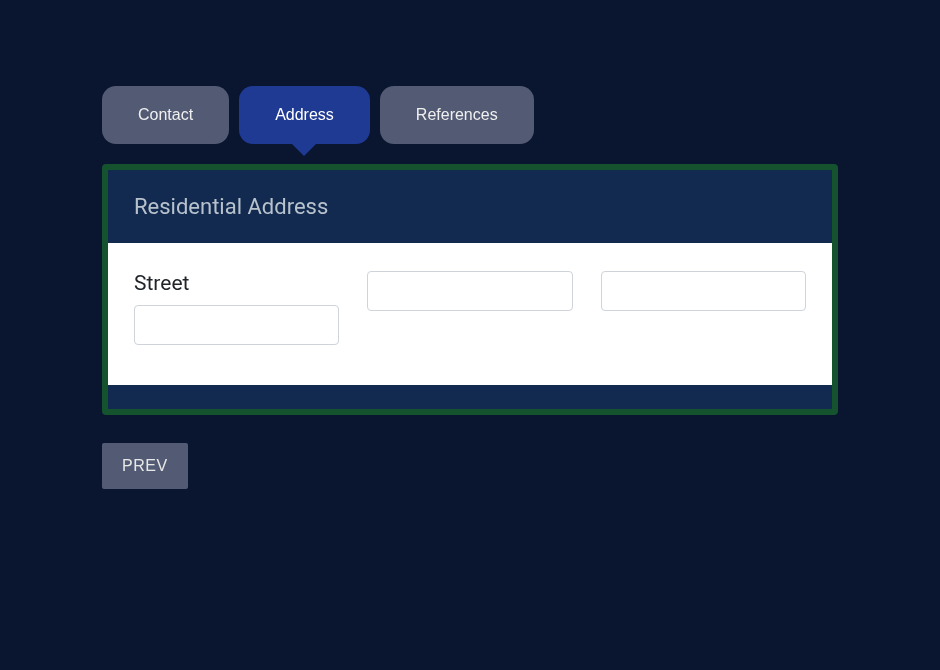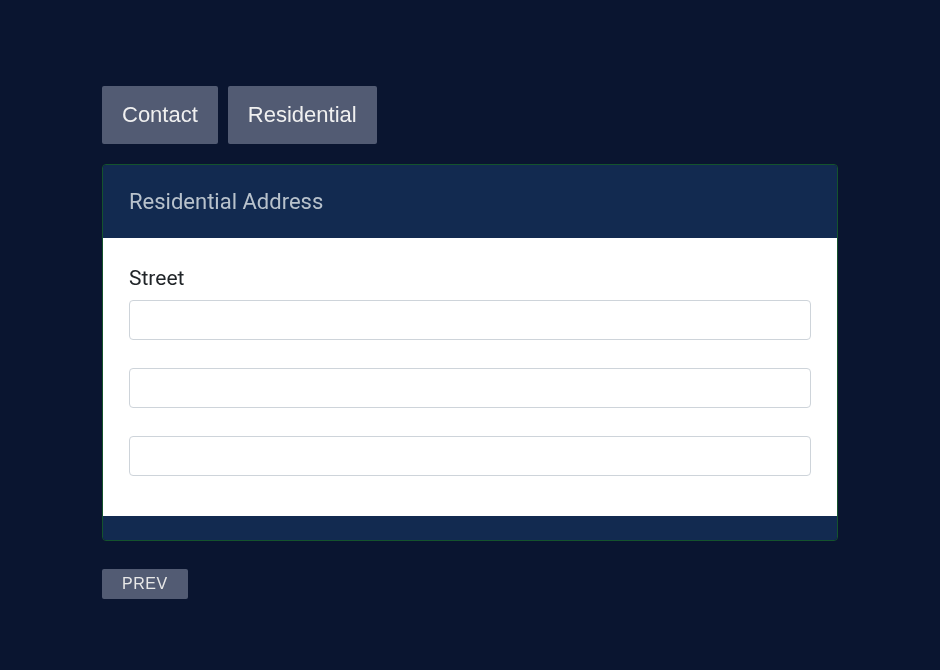--- a/index.html
+++ b/index.html
@@ -16,24 +16,24 @@
     }
     .tabs {
       display: flex;
       gap: 10px;
       margin-bottom: 20px;
     }
     .tab {
       background-color: #525b73;
       color: #f0f0f0;
       border: none;
-      padding: 16px 20px;
-      font-size: 22px;
+      padding: 16px 36px;
+      font-size: 16px;
       cursor: pointer;
-      border-radius: 2px;
+      border-radius: 14px;
       font-weight: 400;
       position: relative;
     }
     .tab.active {
       background-color: #1f3a93;
       color: #ffffff;
       padding-top: 20px;
       padding-bottom: 20px;
     }
     .tab.active::after {
@@ -42,36 +42,36 @@
       bottom: -12px;
       left: 50%;
       transform: translateX(-50%);
       width: 0;
       height: 0;
       border-left: 12px solid transparent;
       border-right: 12px solid transparent;
       border-top: 12px solid #1f3a93;
     }
     .panel {
-      border: 1px solid #14532d;
+      border: 6px solid #14532d;
       border-radius: 4px;
       overflow: hidden;
     }
     .panel-header {
       background-color: #122a50;
       color: #b8c2cc;
       font-size: 22px;
       padding: 24px 26px;
       font-weight: 400;
     }
     .panel-body {
       background-color: #ffffff;
       padding: 28px 26px 40px 26px;
       display: grid;
-      grid-template-columns: 1fr;
+      grid-template-columns: 1fr 1fr 1fr;
       gap: 28px 28px;
     }
     .form-group {
       display: flex;
       flex-direction: column;
     }
     .form-label {
       color: #212529;
       font-size: 21px;
       margin-bottom: 10px;
@@ -92,33 +92,34 @@
     }
     .nav-buttons {
       display: flex;
       justify-content: space-between;
       margin-top: 28px;
     }
     .nav-btn {
       background-color: #525b73;
       color: #e8e8e8;
       border: none;
-      padding: 6px 20px;
+      padding: 14px 20px;
       font-size: 16px;
       cursor: pointer;
       border-radius: 2px;
       letter-spacing: 0.5px;
     }
   </style>
 </head>
 <body>
 
 <div class="tabs">
   <button class="tab">Contact</button>
-  <button class="tab">Residential</button>
+  <button class="tab active">Address</button>
+  <button class="tab">References</button>
 </div>
 
 <div class="panel">
   <div class="panel-header">Residential Address</div>
   <div class="panel-body">
     <div class="form-group">
       <label class="form-label">Street</label>
       <input type="text" class="form-input" value="" style="">
     </div>
     <div class="form-group">

